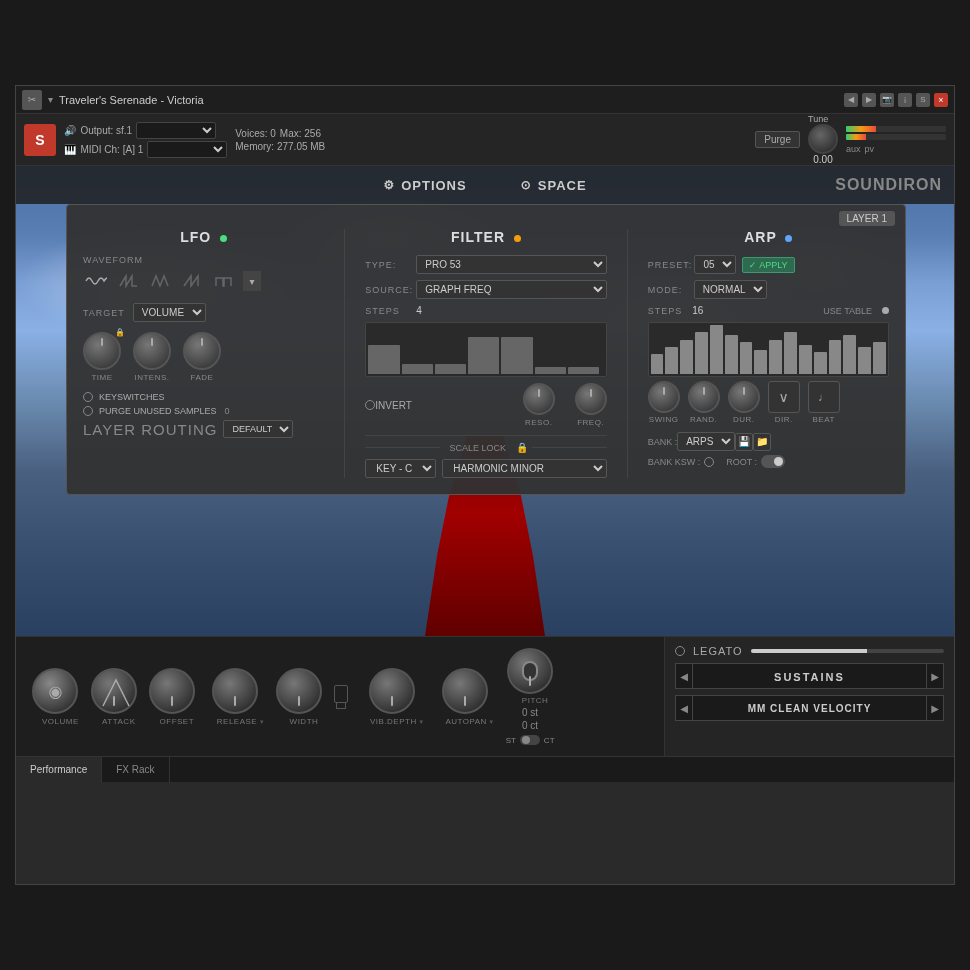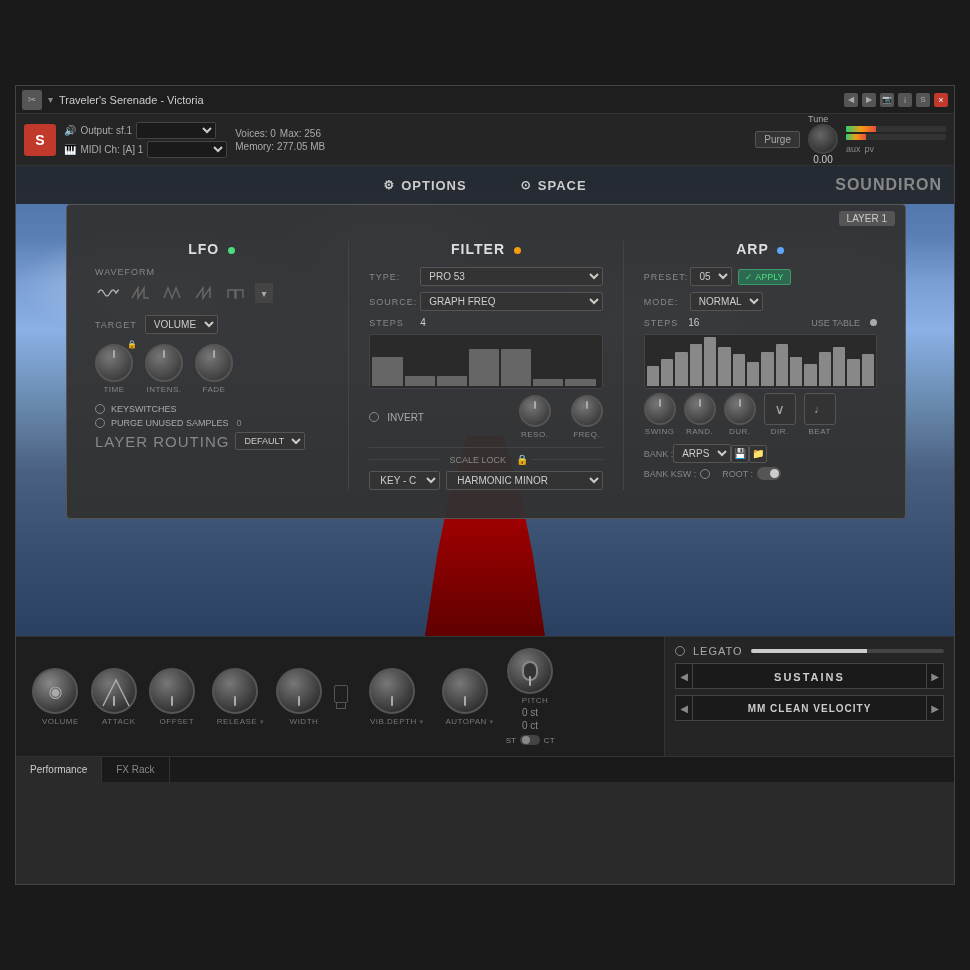--- a/index.html
+++ b/index.html
@@ -182,21 +182,21 @@
 
     
     .options-panel {
       position: absolute;
       top: 38px;
       left: 50px;
       width: 840px;
       background: rgba(50, 50, 50, 0.95);
       border: 1px solid #555;
       border-radius: 4px;
-      padding: 28px;
+      padding: 16px;
     }
     .layer-badge {
       position: absolute;
       top: 6px; right: 10px;
       background: #555;
       color: #ccc; font-size: 10px;
       padding: 2px 8px; border-radius: 3px;
     }
 
     
@@ -342,21 +342,21 @@
       align-items: flex-end;
       padding: 2px;
       gap: 2px;
     }
     .fbar {
       background: #666;
       border-radius: 1px 1px 0 0;
     }
 
     .invert-row {
-      display: flex; align-items: center; gap: 8px;
+      display: flex; align-items: center; gap: 0;
       margin-bottom: 8px; font-size: 10px; color: #aaa;
     }
     .invert-knobs {
       display: flex; gap: 20px; margin-left: auto;
     }
 
     .scale-lock-row {
       display: flex; align-items: center; gap: 4px;
       font-size: 9px; color: #888;
       border-top: 1px solid #444;

